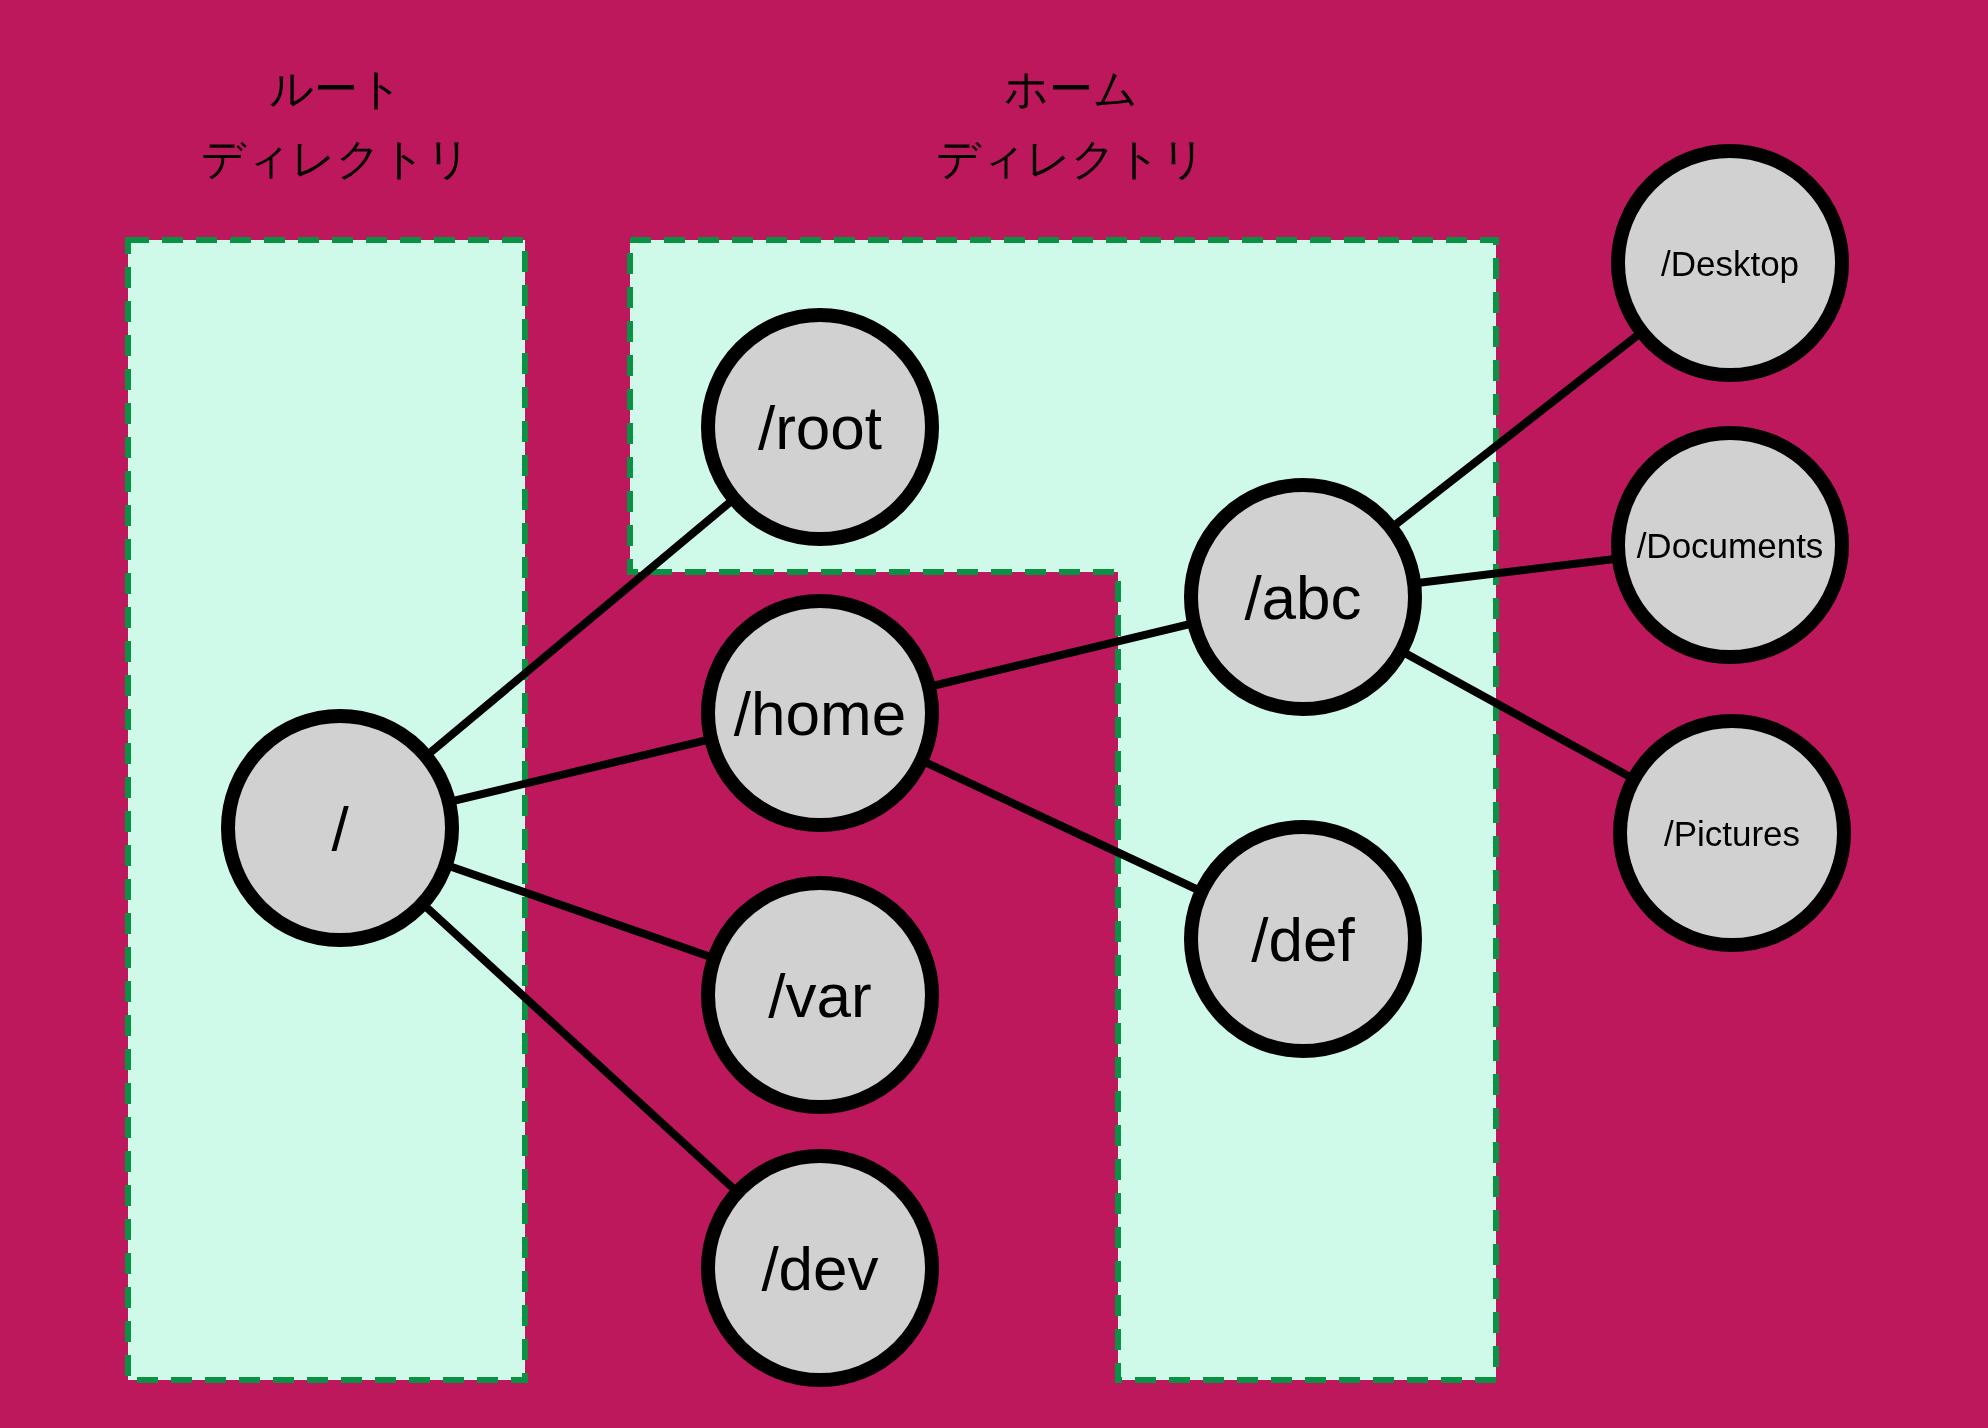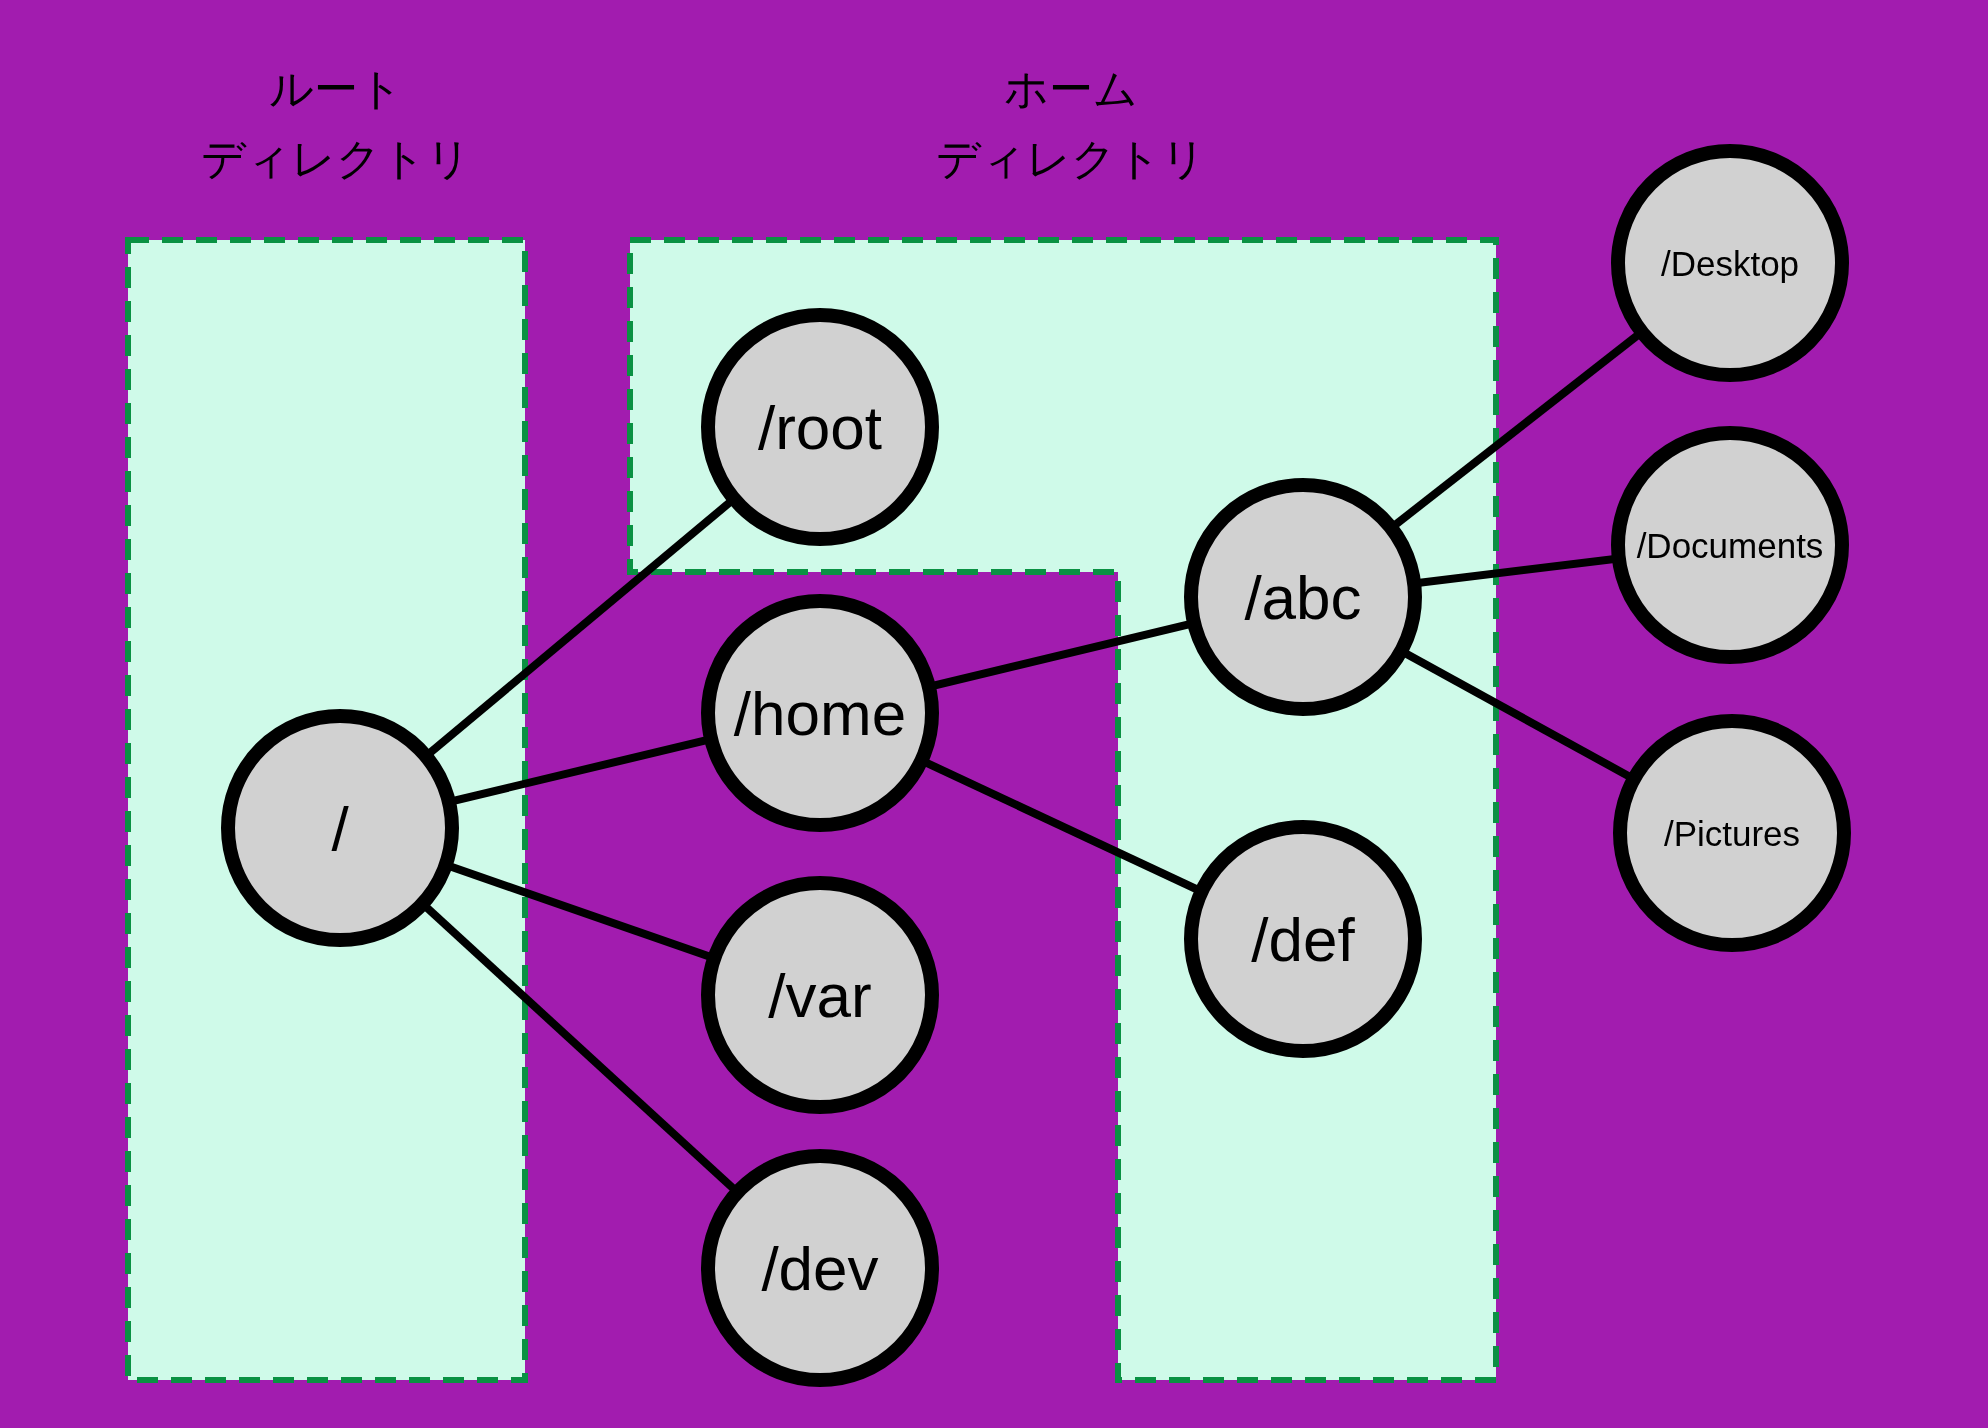--- a/index.html
+++ b/index.html
@@ -5,21 +5,21 @@
   html, body {
     margin: 0;
     padding: 0;
     background: #ffffff;
     font-family: "Liberation Sans", "DejaVu Sans", sans-serif;
   }
   .stage {
     width: 1988px;
     height: 1428px;
     position: relative;
-    background: #a21caf;
+    background: #be185d;
     overflow: hidden;
   }
   svg { display: block; }
   .region {
     fill: #cffae9;
     stroke: #0a9143;
     stroke-width: 6;
     stroke-dasharray: 21 13;
   }
   .edge {

